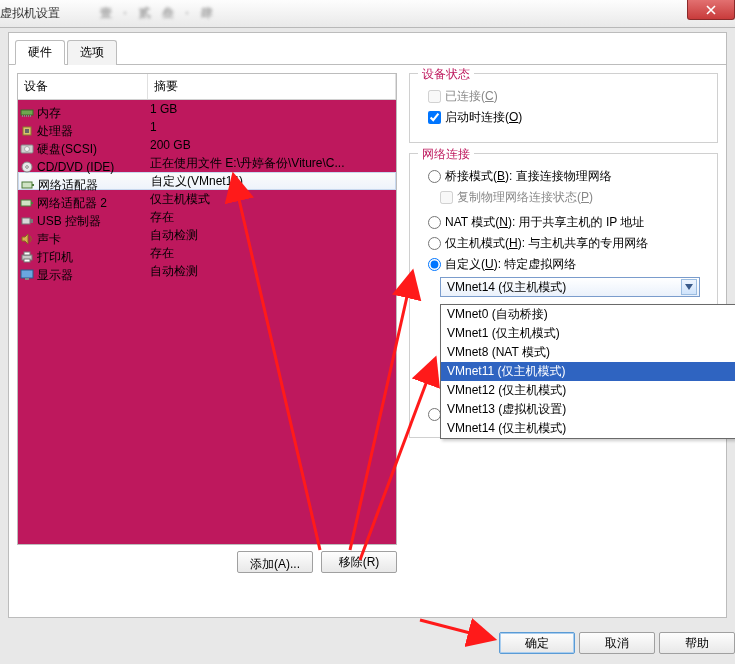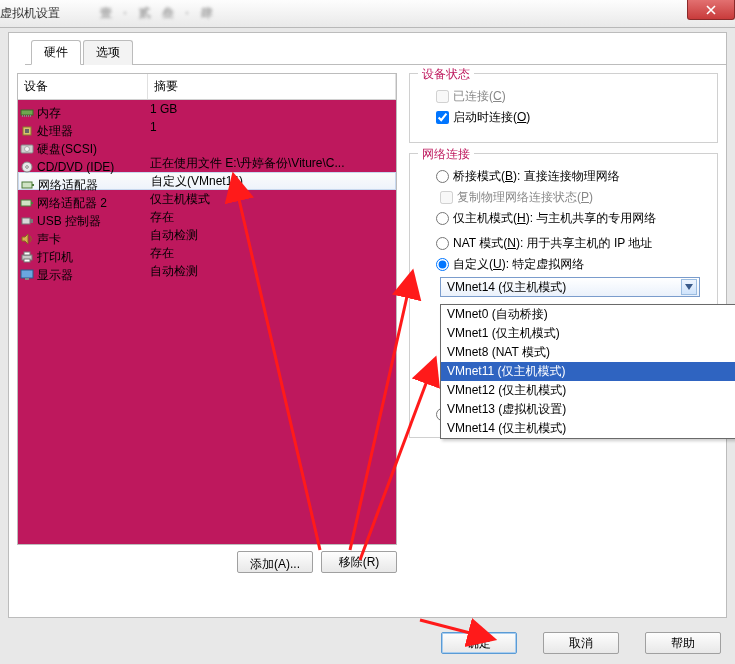--- a/index.html
+++ b/index.html
@@ -20,21 +20,21 @@
   }
   .blurred{ color:#aaa; font-weight:bold; filter:blur(1.5px); margin-left:40px; letter-spacing:4px;}
 
   
   .frame {
     position:absolute; left:8px; top:32px; right:8px; bottom:46px;
     background:#fff; border:1px solid #bcbcbc;
   }
 
   
-  .tabs { display:flex; padding:6px 6px 0 6px; border-bottom:1px solid #bcbcbc;margin-left:16px; }
+  .tabs { display:flex; padding:6px 6px 0 6px; border-bottom:1px solid #bcbcbc; }
   .tab {
     padding:3px 12px; border:1px solid #bcbcbc; border-bottom:none;
     background:#fff; margin-right:2px; border-top-left-radius:3px; border-top-right-radius:3px;
     position:relative; top:1px;
   }
   .tab.active { background:#fff; border-bottom:1px solid #fff; }
   .tab.inactive { background:#f3f3f3; }
 
   .cols { display:flex; height: calc(100% - 62px); padding:8px; gap:12px; }
   .left { flex:0 0 380px; display:flex; flex-direction:column; }
@@ -62,21 +62,21 @@
   }
   .btn.primary { border:1px solid #5a9bd5; box-shadow: 0 0 0 1px #a8cdef inset; }
   .shield { width:12px; height:12px; }
 
   .group {
     border:1px solid #d0d0d0; padding:10px 10px 12px 10px; position:relative;
   }
   .group .legend {
     position:absolute; top:-8px; left:8px; background:#fff; padding:0 4px; color:#be185d;
   }
-  .chkrow, .radrow { display:flex; align-items:center; gap:4px; margin:4px 16px; }
+  .chkrow, .radrow { display:flex; align-items:center; gap:4px; margin:4px 8px; }
   .indent { margin-left:20px; }
   input[type=checkbox], input[type=radio] { margin:0; }
   .u { text-decoration: underline; }
 
   .combo {
     height:20px; border:1px solid #7a9ccc; background:linear-gradient(#fff,#eaf1fb);
     display:flex; align-items:center; justify-content:space-between; padding:0 2px 0 6px;
     margin-left:20px; width:260px;
   }
   .combo .cbtn { width:16px; height:16px; background:linear-gradient(#eef5ff,#cfe3fb); border:1px solid #9bbce0; display:flex; align-items:center; justify-content:center; }
@@ -89,21 +89,21 @@
 
   .lansegbtn {
     position:absolute; right:0; width:30px; height:22px;
     background:linear-gradient(#fdfdfd,#e8e8e8); border:1px solid #a0a0a0; border-radius:2px;
     display:flex; align-items:center; justify-content:center;
   }
 
   
   .bottombar {
     position:absolute; left:0; right:0; bottom:10px; display:flex;
-    justify-content:flex-end; gap:26px; padding:0 14px;
+    justify-content:flex-end; gap:4px; padding:0 0;
   }
 
   
   svg.overlay { position:absolute; left:0; top:0; width:735px; height:664px; pointer-events:none; z-index:50; }
 </style>
 </head>
 <body>
 
 <div class="titlebar">
   <span class="title">虚拟机设置</span>
@@ -161,20 +161,21 @@
             <div class="row">
               <div class="cdev">
                 <span class="ico">
                   <svg width="14" height="12" viewBox="0 0 14 12">
                     <rect x="1" y="2" width="12" height="8" rx="1" fill="#d0d0d0" stroke="#888"></rect>
                     <circle cx="7" cy="6" r="2.5" fill="#f4f4f4" stroke="#aaa"></circle>
                   </svg>
                 </span>
                 <span>硬盘(SCSI)</span>
               </div>
+              <div class="csum">200 GB</div>
             </div>
             <div class="row">
               <div class="cdev">
                 <span class="ico">
                   <svg width="14" height="12" viewBox="0 0 14 12">
                     <circle cx="7" cy="6" r="5" fill="#e8e8e8" stroke="#888"></circle>
                     <circle cx="7" cy="6" r="1.3" fill="#fff" stroke="#888"></circle>
                   </svg>
                 </span>
                 <span>CD/DVD (IDE)</span>
@@ -294,27 +295,27 @@
 
         <div class="radrow">
           <input type="radio" name="nc" style="">
           <span><span>桥接模式(</span><span class="u">B</span><span>): 直接连接物理网络</span></span>
         </div>
         <div class="chkrow indent">
           <input type="checkbox" disabled="" style="">
           <span style="color:#888;"><span>复制物理网络连接状态(</span><span class="u">P</span><span>)</span></span>
         </div>
 
+        <div class="radrow" style="margin-top:8px;">
+          <input type="radio" name="nc" style="">
+          <span><span>NAT 模式(</span><span class="u">N</span><span>): 用于共享主机的 IP 地址</span></span>
+        </div>
         <div class="radrow">
           <input type="radio" name="nc" style="">
           <span><span>仅主机模式(</span><span class="u">H</span><span>): 与主机共享的专用网络</span></span>
-        </div>
-        <div class="radrow" style="margin-top:8px;">
-          <input type="radio" name="nc" style="">
-          <span><span>NAT 模式(</span><span class="u">N</span><span>): 用于共享主机的 IP 地址</span></span>
         </div>
         <div class="radrow">
           <input type="radio" name="nc" checked="" style="">
           <span><span>自定义(</span><span class="u">U</span><span>): 特定虚拟网络</span></span>
         </div>
 
         <div class="combo">
           <span>VMnet14 (仅主机模式)</span>
           <span class="cbtn">
               <svg width="8" height="6" viewBox="0 0 8 6">

